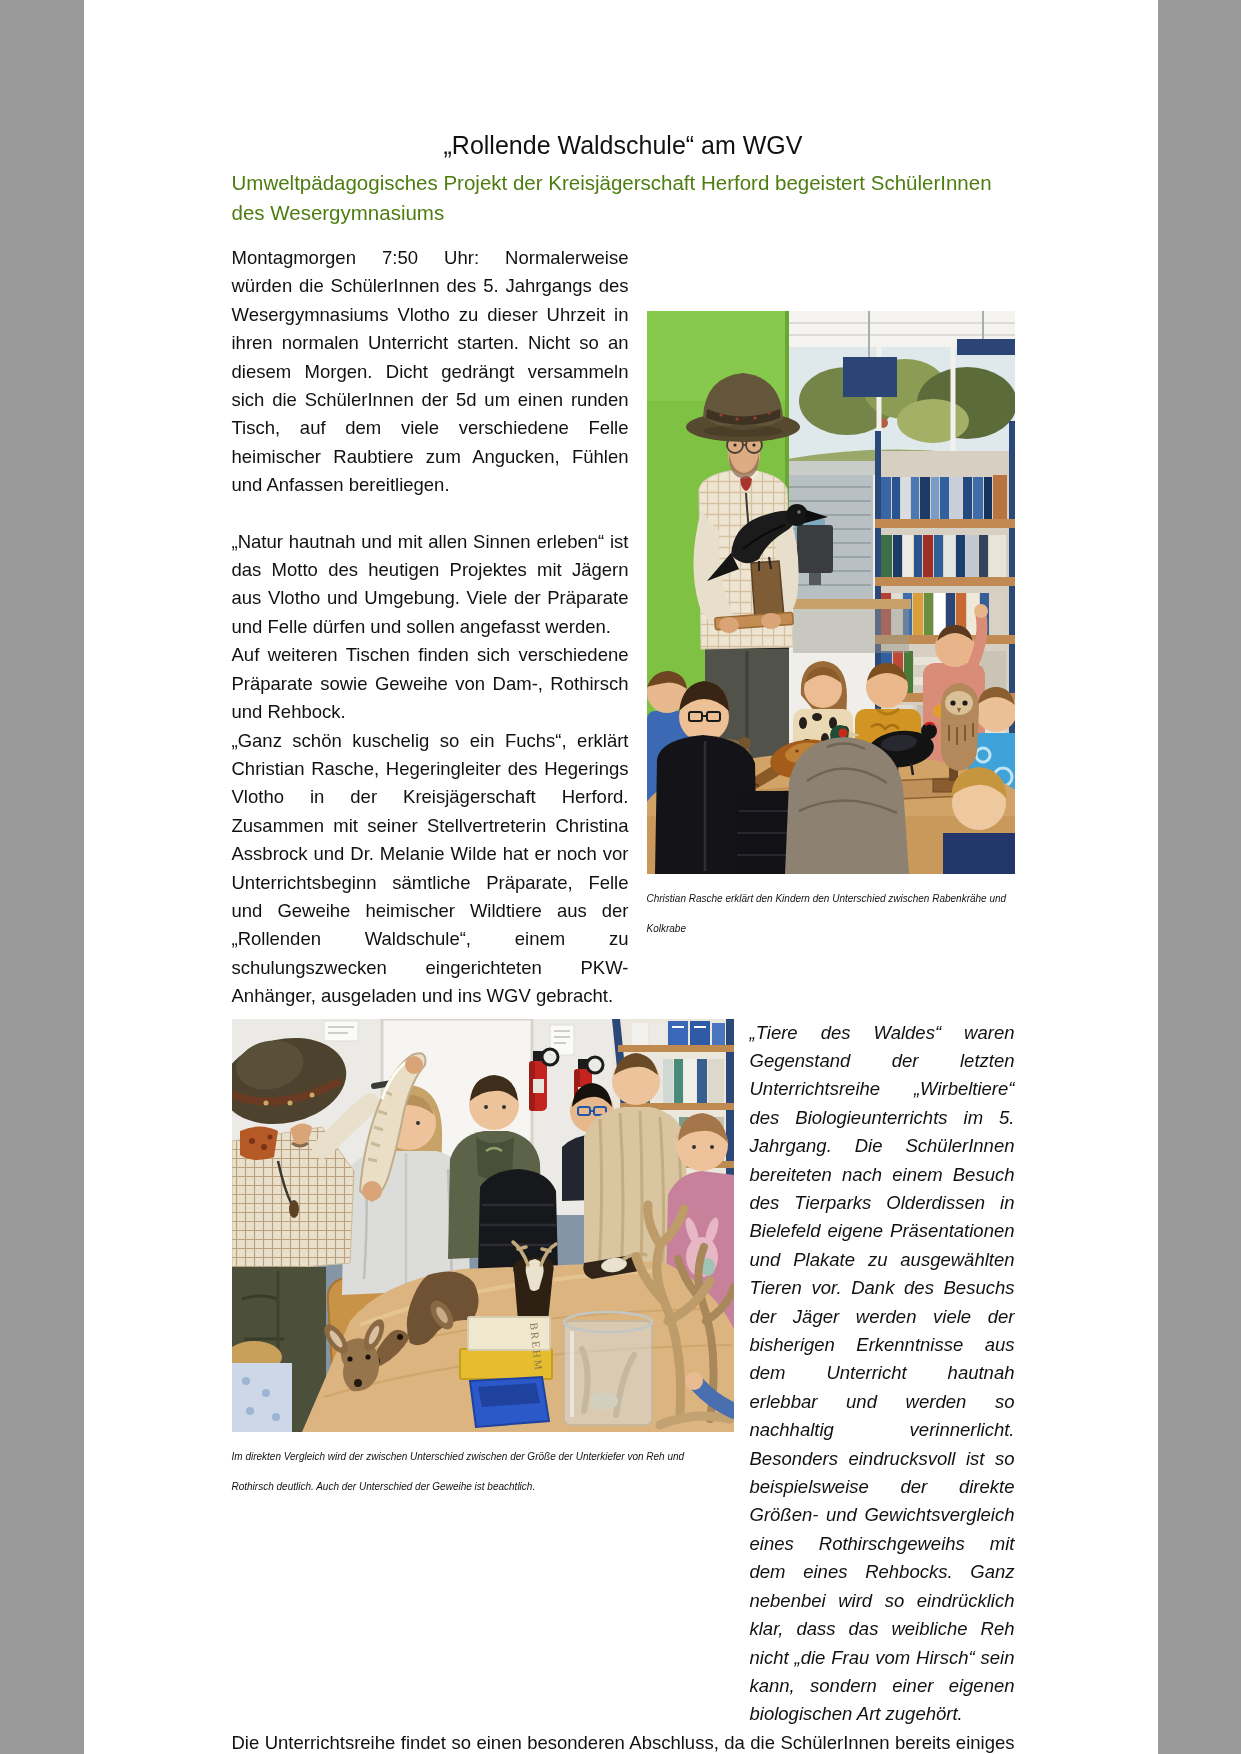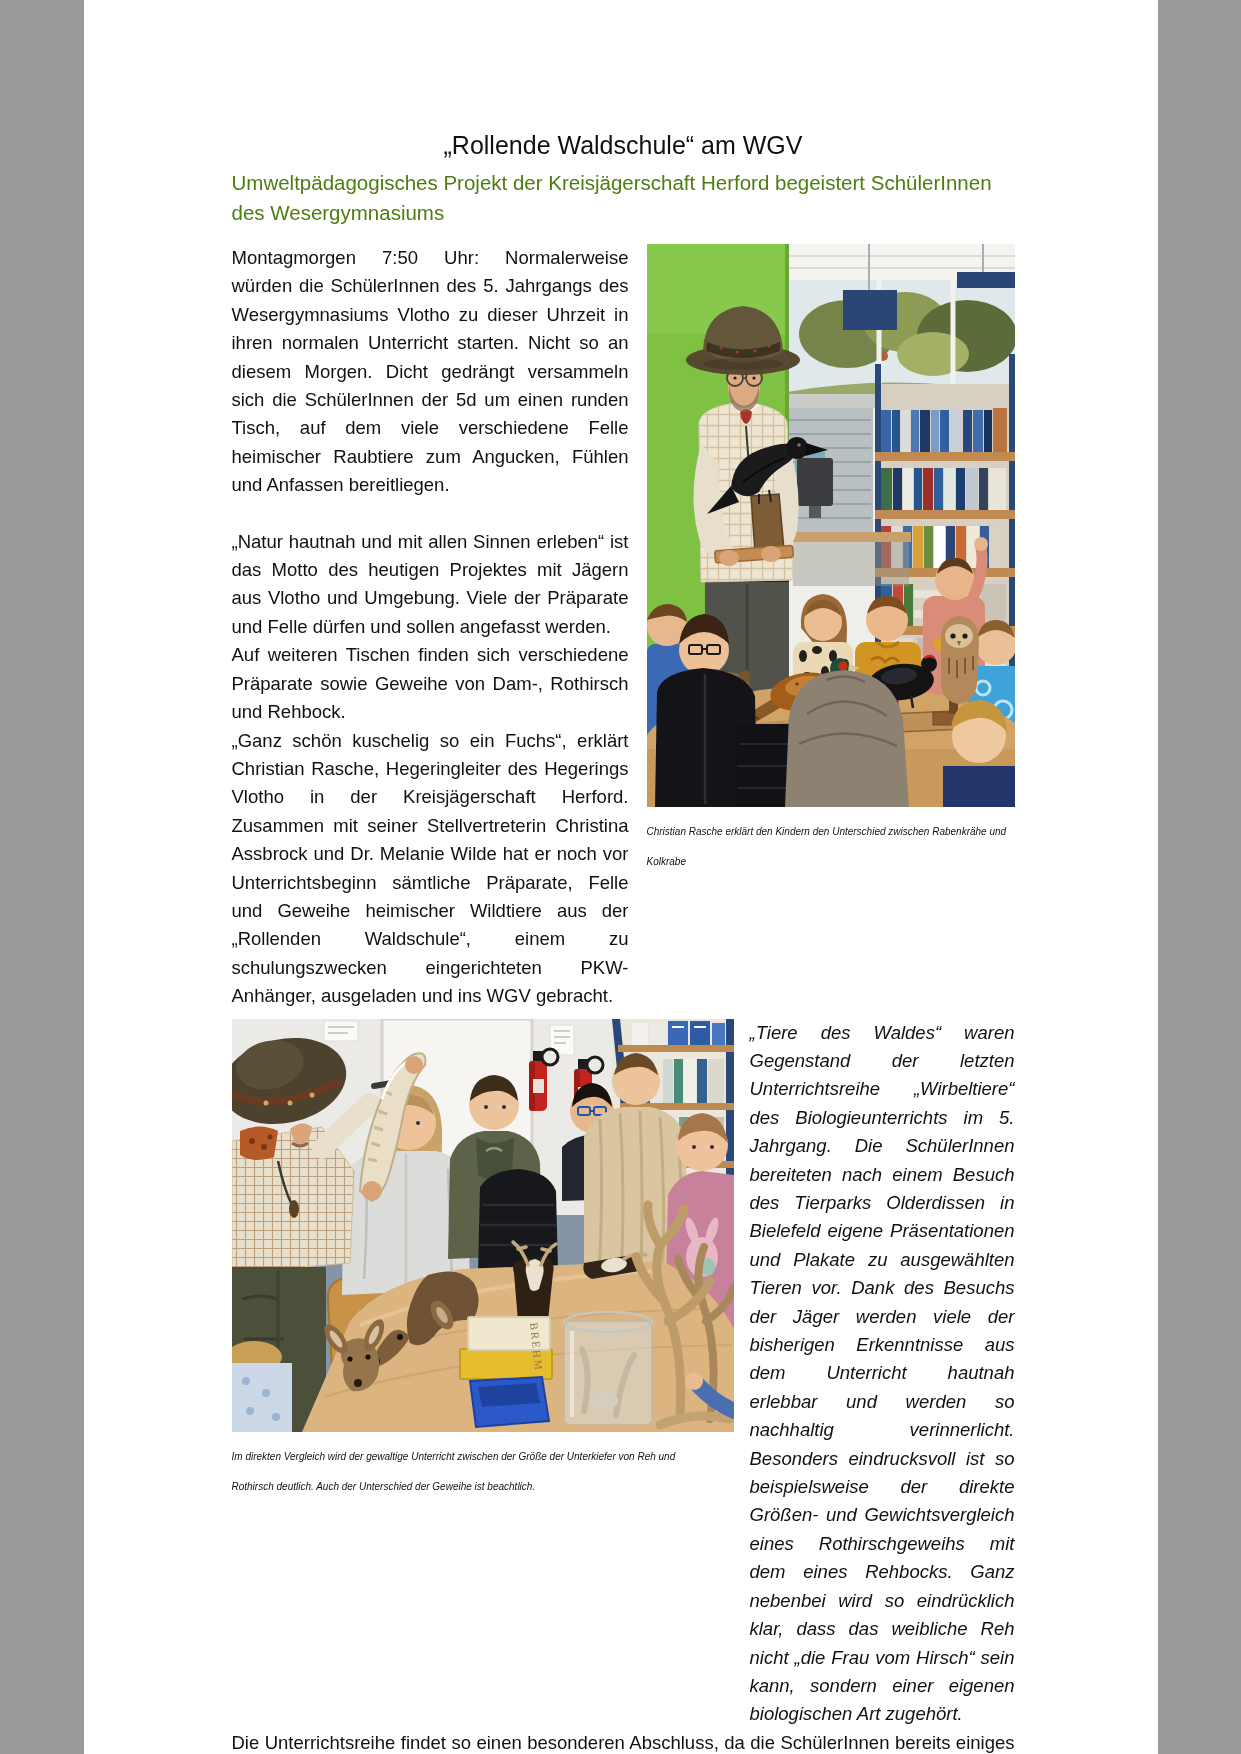--- a/index.html
+++ b/index.html
@@ -18,21 +18,21 @@
     margin:0 0 6px 0;
     font-size:25px; font-weight:400; text-align:center;
     line-height:34px; color:#111;
   }
   h2.subtitle {
     margin:0 auto 16px auto;
     max-width:880px;
     font-size:20.5px; font-weight:400; text-align:left;
     line-height:30px; color:#4d7c0f;
   }
-  .section1 { display:flex; gap:18px; align-items:flex-start; }
+  .section1 { display:flex; gap:18px; align-items:center; }
   .col-left { width:564px; }
   .col-right { width:432px;font-style:italic; }
   p.body {
     margin:0;
     font-size:18.5px; line-height:28.4px;
     text-align:justify; color:#111;
   }
   p.body.mt { margin-top:28px; }
   figure { margin:0; }
   .fig1 { width:368px; }
@@ -559,21 +559,21 @@
           <circle cx="14" cy="362" r="4" fill="#9db4d4"></circle>
             <circle cx="34" cy="374" r="4" fill="#9db4d4"></circle>
             <circle cx="18" cy="392" r="4" fill="#9db4d4"></circle>
             <circle cx="44" cy="398" r="4" fill="#9db4d4"></circle>
         </g>
         <g>
           <path d="M502,392 Q480,382 466,366" stroke="#4a6fb0" stroke-width="16" fill="none" stroke-linecap="round"></path>
           <circle cx="462" cy="362" r="9" fill="#e8bb90"></circle>
         </g>
       </svg>
-      <figcaption>Im direkten Vergleich wird der gewaltige Unterricht zwischen der Größe der Unterkiefer von Reh und Rothirsch deutlich. Auch der Unterschied der Geweihe ist beachtlich.</figcaption>
+      <figcaption>Im direkten Vergleich wird der zwischen Unterschied zwischen der Größe der Unterkiefer von Reh und Rothirsch deutlich. Auch der Unterschied der Geweihe ist beachtlich.</figcaption>
     </figure>
 
     <div class="col-right">
       <p class="body">„Tiere des Waldes“ waren Gegenstand der letzten Unterrichtsreihe „Wirbeltiere“ des Biologieunterrichts im 5. Jahrgang. Die SchülerInnen bereiteten nach einem Besuch des Tierparks Olderdissen in Bielefeld eigene Präsentationen und Plakate zu ausgewählten Tieren vor. Dank des Besuchs der Jäger werden viele der bisherigen Erkenntnisse aus dem Unterricht hautnah erlebbar und werden so nachhaltig verinnerlicht. Besonders eindrucksvoll ist so beispielsweise der direkte Größen- und Gewichtsvergleich eines Rothirschgeweihs mit dem eines Rehbocks. Ganz nebenbei wird so eindrücklich klar, dass das weibliche Reh nicht „die Frau vom Hirsch“ sein kann, sondern einer eigenen biologischen Art zugehört.</p>
     </div>
   </div>
 
   <p class="body endpara">Die Unterrichtsreihe findet so einen besonderen Abschluss, da die SchülerInnen bereits einiges an Vorwissen mitbringen und das bisher Gelernte nun noch einmal direkt mit den Eindrücken aus dem Anfassen, Vergleichen und genauen Inspizieren der Präparate verknüpfen können.</p>
   <p class="body fazit">„Gerne wieder!“ lautet das positive Fazit von LehrerInnen, JägerInnen und SchülerInnen.</p>
 

